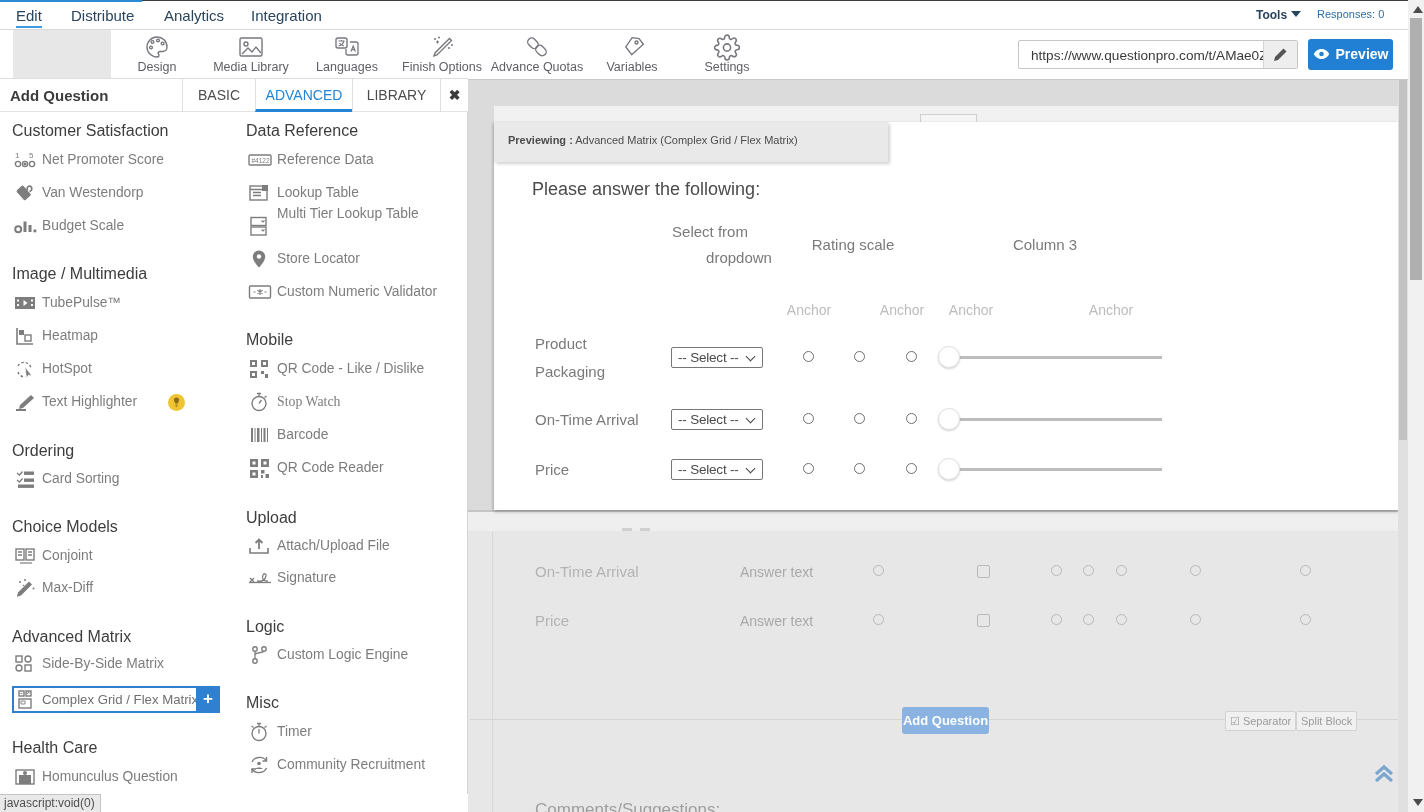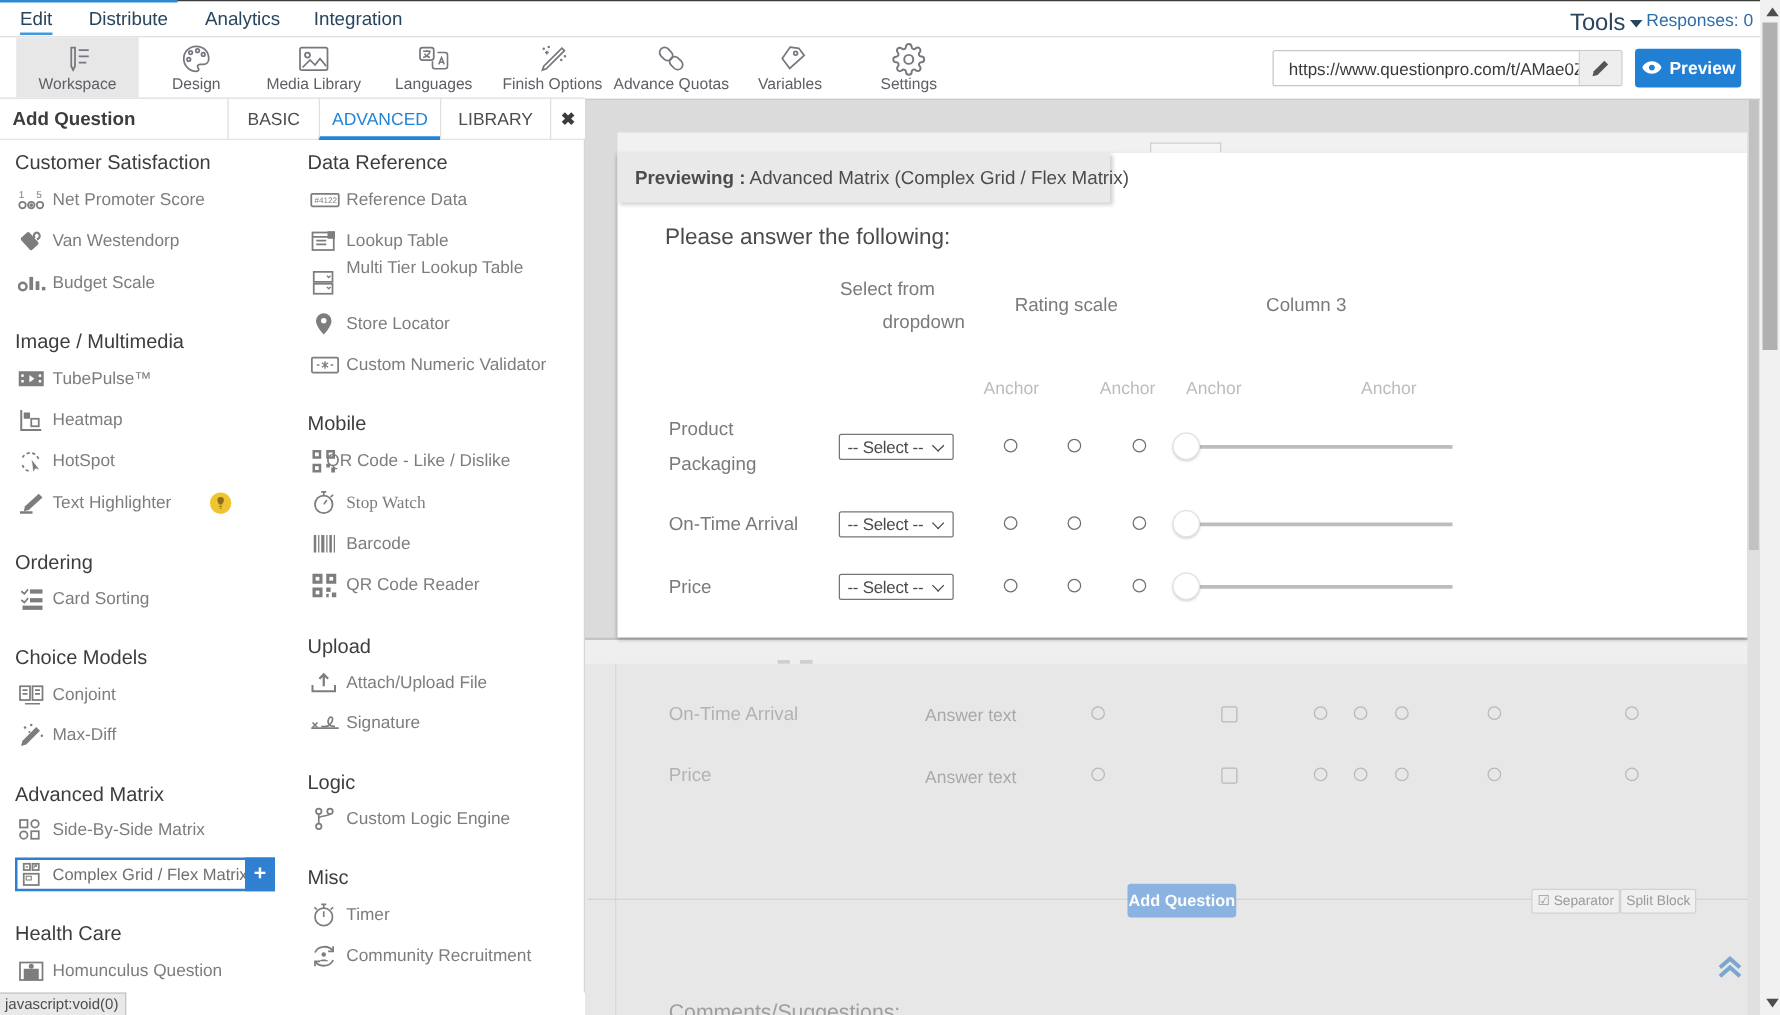--- a/index.html
+++ b/index.html
@@ -7,24 +7,24 @@
   font-family:"Liberation Sans", sans-serif; }
 .abs { position:absolute; }
 #page { position:relative; width:1424px; height:812px; }
 
 
 #topline { left:0; top:0; width:1410px; height:1px; background:#3c3c3c; }
 #topblue { left:0; top:0; width:142px; height:2px; background:#2e8ad2; }
 #nav { left:0; top:1px; width:1410px; height:29px; background:#fff; border-bottom:1px solid #d8d8d8; }
 .navitem { position:absolute; top:7px; font-size:15px; color:#29455e; }
 #nav-edit { left:16px; border-bottom:2px solid #3e9be0; padding-bottom:2px; }
-#tools { position:absolute; top:8px; left:1256px; font-size:19px; color:#29455e; }
+#tools { position:absolute; top:8px; left:1256px; font-size:12px; color:#29455e;font-weight:bold; }
 #tools:after { content:""; display:inline-block; margin-left:4px; vertical-align:2px;
   border-left:5px solid transparent; border-right:5px solid transparent; border-top:6px solid #29455e; }
-#responses { position:absolute; top:8px; left:1317px; font-size:14px; color:#2d6da8; }
+#responses { position:absolute; top:8px; left:1317px; font-size:11px; color:#2d6da8; }
 
 
 #toolbar { left:0; top:30px; width:1410px; height:48px; background:#fff; }
 #wsbg { left:13px; top:30px; width:98px; height:48px; background:#e7e7e7; }
 .tbitem { position:absolute; top:0; width:120px; height:48px; text-align:center; }
 .tbicon { position:absolute; top:4px; left:50%; transform:translateX(-50%); }
 .tblabel { position:absolute; top:30px; width:100%; font-size:12.5px; color:#5e5e66; text-align:center; }
 svg.ic { stroke:#77777f; fill:none; stroke-width:1.4; }
 
 
@@ -55,21 +55,21 @@
 #badge { left:168px; top:394px; width:17px; height:17px; border-radius:50%; background:#f0c330; }
 
 
 #main { left:468px; top:79px; width:942px; height:733px; background:#dbdbdb; border-top:1px solid #c9c9c9; }
 
 
 #cardtopstrip { left:494px; top:106px; width:904px; height:16px; background:#f1f1f1; }
 #fragbtn { left:920px; top:114px; width:57px; height:8px; background:#f5f5f5; border:1px solid #cfcfcf; border-bottom:none; }
 #card { left:494px; top:122px; width:904px; height:388px; background:#fff; box-shadow:0 2px 3px rgba(0,0,0,0.22), -2px 0 2px rgba(0,0,0,0.08); }
 #ptab { left:494px; top:122px; width:394px; height:40px; background:#e9e9e9; box-shadow:2px 2px 3px rgba(0,0,0,0.18); }
-#ptabtext { position:absolute; left:14px; top:12px; font-size:15px; color:#4c4c4c; white-space:nowrap; }
+#ptabtext { position:absolute; left:14px; top:12px; font-size:11px; color:#4c4c4c; white-space:nowrap; }
 #qtitle { left:532px; top:179px; font-size:18px; color:#4b4b4b; }
 .colhdr { position:absolute; font-size:15px; color:#7a7a7a; text-align:center; }
 .anchor { position:absolute; font-size:14px; color:#bcbcbc; text-align:center; width:60px; }
 .rowlab { position:absolute; font-size:15px; color:#7a7a7a; }
 .sel { position:absolute; left:671px; width:92px; height:21px; border:1px solid #767676; border-radius:2px;
   background:#fff; font-size:13.5px; color:#4a4a4a; padding-left:6px; line-height:19px; letter-spacing:-0.2px; }
 .sel:after { content:""; position:absolute; right:8px; top:5px; width:6px; height:6px;
   border-right:1.6px solid #444; border-bottom:1.6px solid #444; transform:rotate(45deg); }
 .rad { position:absolute; width:11px; height:11px; border:1px solid #6f6f6f; border-radius:50%; background:#fff; }
 .track { position:absolute; height:3px; background:#bdbdbd; left:952px; width:210px; }
@@ -114,27 +114,20 @@
   <div class="navitem" id="nav-edit">Edit</div>
   <div class="navitem" style="left:71px;">Distribute</div>
   <div class="navitem" style="left:164px;">Analytics</div>
   <div class="navitem" style="left:251px;">Integration</div>
   <div id="tools">Tools</div>
   <div id="responses">Responses: 0</div>
 
   <div class="abs" id="toolbar"></div>
   <div class="abs" id="wsbg"></div>
 
-  <div class="tbitem" style="left:2px; top:30px;">
-    <svg class="tbicon ic" width="26" height="26" viewBox="0 0 26 26">
-      <path d="M8 4 v15 l1.5 3 1.5 -3 v-15 z"></path>
-      <path d="M14 6 h8 M14 11 h8 M14 16 h6"></path>
-    </svg>
-    <div class="tblabel">Workspace</div>
-  </div>
   <div class="tbitem" style="left:97px; top:30px;">
     <svg class="tbicon ic" width="26" height="26" viewBox="0 0 26 26">
       <path d="M13 3 a10 10 0 1 0 0 20 c2 0 2.5-1.4 1.5-2.7 -1-1.3 -0.2-2.8 1.6-2.8 h2.7 c2.3 0 4.2-1.8 4.2-4.5 C23 7 18.5 3 13 3 z"></path>
       <circle cx="8.5" cy="8" r="1.4"></circle>
         <circle cx="14" cy="6.5" r="1.4"></circle>
         <circle cx="18.6" cy="9.5" r="1.4"></circle>
         <circle cx="7" cy="13.5" r="1.4"></circle>
     </svg>
     <div class="tblabel">Design</div>
   </div>
@@ -353,21 +346,21 @@
         <rect x="2" y="12" width="7" height="7"></rect>
       <rect x="13" y="12" width="3" height="3"></rect>
         <rect x="17" y="15" width="3" height="4"></rect>
     </g>
     <g fill="#fff">
         <rect x="4" y="3" width="3" height="3"></rect>
         <rect x="15" y="3" width="3" height="3"></rect>
         <rect x="4" y="14" width="3" height="3"></rect>
       </g>
   </svg>
-  <div class="item" style="left:261px; top:361px;">QR Code - Like / Dislike</div>
+  <div class="item" style="left:277px; top:361px;">QR Code - Like / Dislike</div>
   <svg class="iicon si" style="left:248px; top:392px;" width="24" height="20" viewBox="0 0 24 20">
     <circle cx="11" cy="11.5" r="7"></circle>
     <path d="M9 1.5 h4 M11 1.5 v3 M16.5 5.5 l2 -1.5 M11 11.5 l2.5 -3.5" stroke-width="1.3"></path>
   </svg>
   <div class="item" style="left:277px; top:394px;font-family:Liberation Serif, serif;">Stop Watch</div>
   <svg class="iicon" style="left:248px; top:425px;" width="24" height="20" viewBox="0 0 24 20">
     <g fill="#7d7d7d">
       <rect x="3" y="3" width="2" height="14"></rect>
         <rect x="6.5" y="3" width="1" height="14"></rect>
       <rect x="9" y="3" width="2.5" height="14"></rect>

